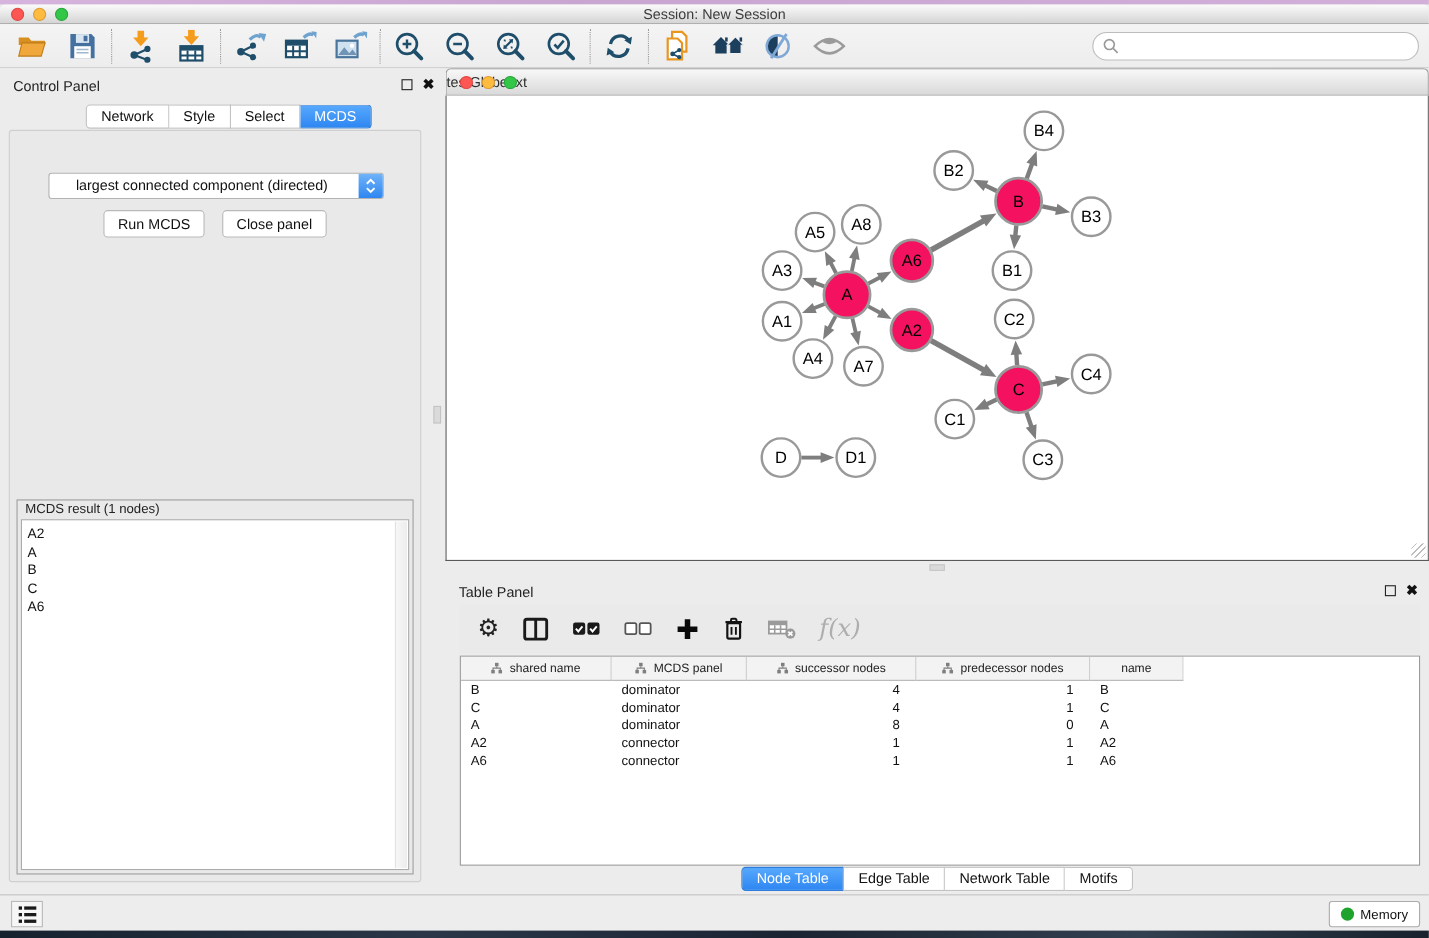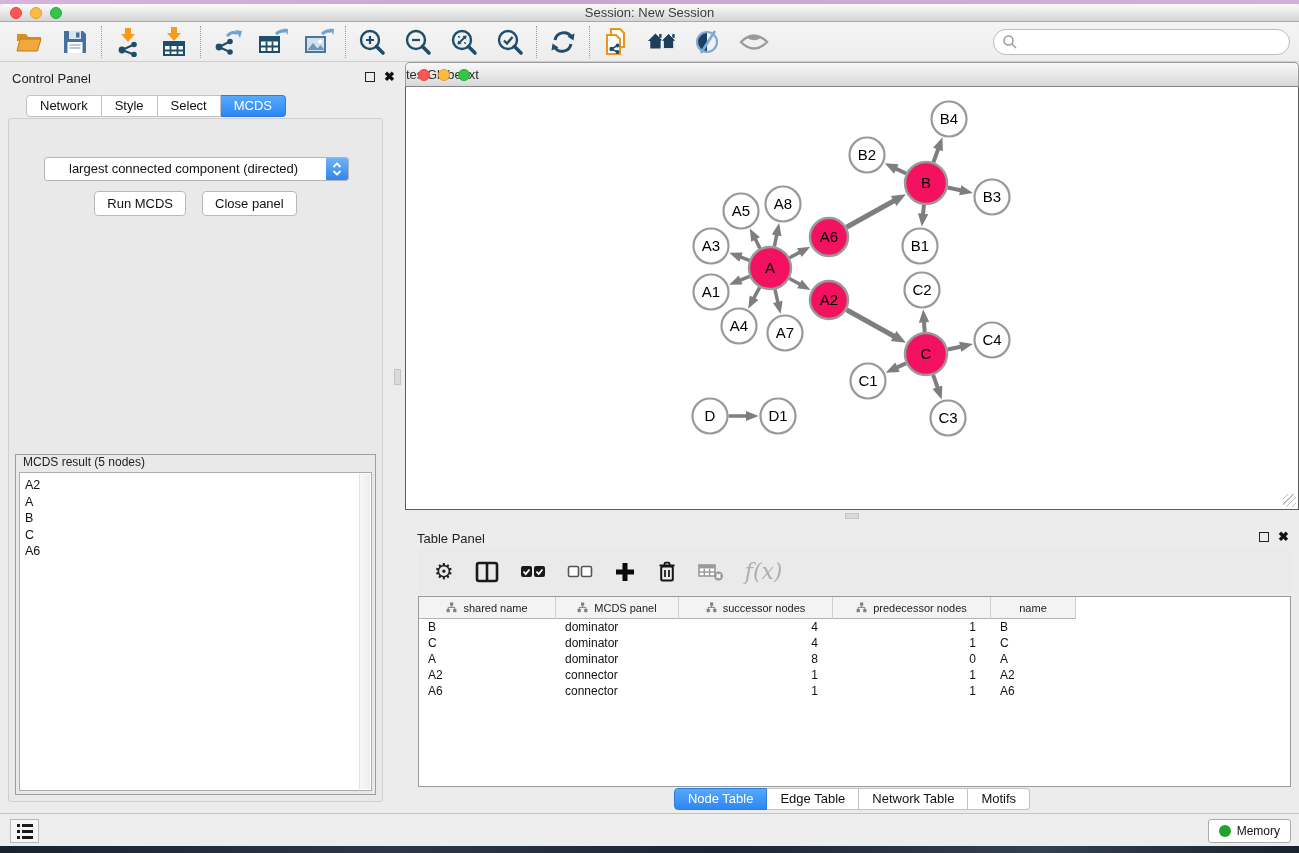--- a/index.html
+++ b/index.html
@@ -38,21 +38,21 @@
   .panel-title { position:absolute; left:12px; top:9px; font-size:13px; color:#222; }
   .panel-btns { position:absolute; right:10px; top:9px; display:flex; gap:9px; align-items:center; }
   .float-box { width:10px; height:10px; border:1.5px solid #222; display:inline-block; }
   .close-x { font-size:13px; font-weight:bold; color:#111; line-height:12px; }
   .seg { display:flex; }
   .seg-btn { background:#fff; border:1px solid #c2c2c2; border-left:none; height:22px;
     padding:0 13px; font-size:13px; color:#111; line-height:20px; white-space:nowrap; }
   .seg-btn:first-child { border-left:1px solid #c2c2c2; border-radius:4px 0 0 4px; }
   .seg-btn:last-child { border-radius:0 4px 4px 0; }
   .seg-btn.active { background:linear-gradient(#57a9fd,#2e86f2); border-color:#2e7cd8; color:#fff; }
-  .cp-tabs { position:absolute; top:33px; left:0; width:390px; display:flex; justify-content:flex-start;padding-left:26px; }
+  .cp-tabs { position:absolute; top:33px; left:0; width:390px; display:flex; justify-content:center;padding-left:26px; }
   .cp-body { position:absolute; left:8px; top:56px; width:375px; height:684px;
     background:#E9E9E9; border:1px solid #cfcfcf; border-radius:3px; }
   .opt-label { text-align:center; margin-top:12px; font-size:13px; color:#111; }
   .dropdown { position:absolute; left:35px; right:33px; top:38px; height:24px; background:#fff;
     border:1px solid #b3b3b3; border-radius:3px; font-size:13px; line-height:22px;
     padding-left:24px; color:#111; }
   .dd-stepper { position:absolute; right:0; top:0; bottom:0; width:22px;
     background:linear-gradient(#6fb3f9,#2f86f1); border-radius:0 2px 2px 0;
     display:flex; align-items:center; justify-content:center; }
   .btn-row { position:absolute; left:0; width:100%; top:72px; display:flex; justify-content:center; gap:16px; }
@@ -312,21 +312,21 @@
         <svg width="10" height="14" viewBox="0 0 10 14">
             <path d="M1.5 5 L5 1.5 L8.5 5 M1.5 9 L5 12.5 L8.5 9" stroke="#fff" stroke-width="1.8" fill="none"></path>
           </svg>
       </span>
     </div>
     <div class="btn-row">
       <button class="push-btn">Run MCDS</button>
       <button class="push-btn">Close panel</button>
     </div>
     <div class="mcds-fieldset">
-      <legend>MCDS result (5 nodes)</legend>
+      <legend>MCDS result (1 nodes)</legend>
       <div class="mcds-list">
         <ul id="mcds-list-items">
             <li>A2</li>
             <li>A</li>
             <li>B</li>
             <li>C</li>
             <li>A6</li>
           </ul>
         <div class="mcds-scroll"></div>
       </div>

